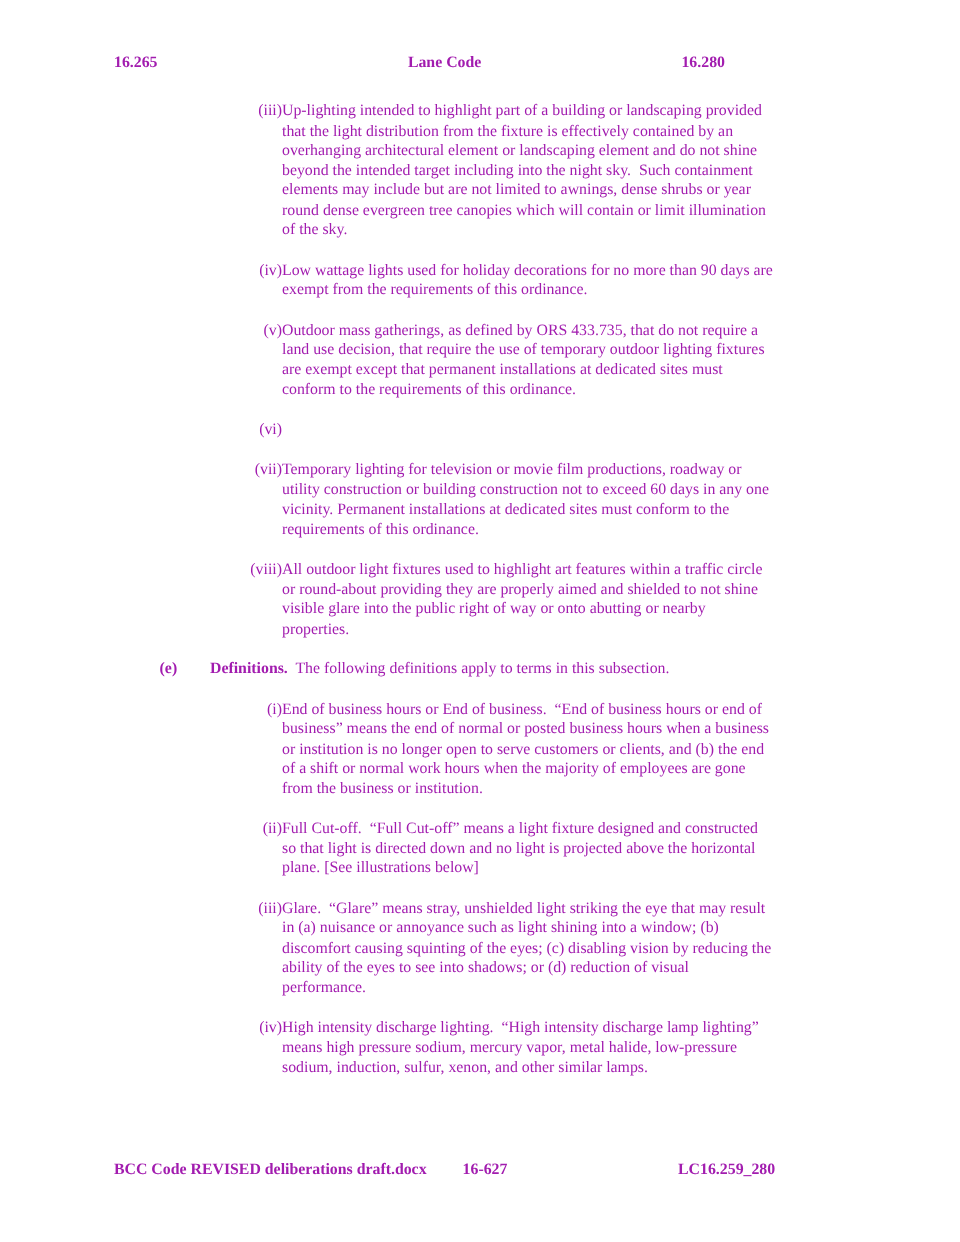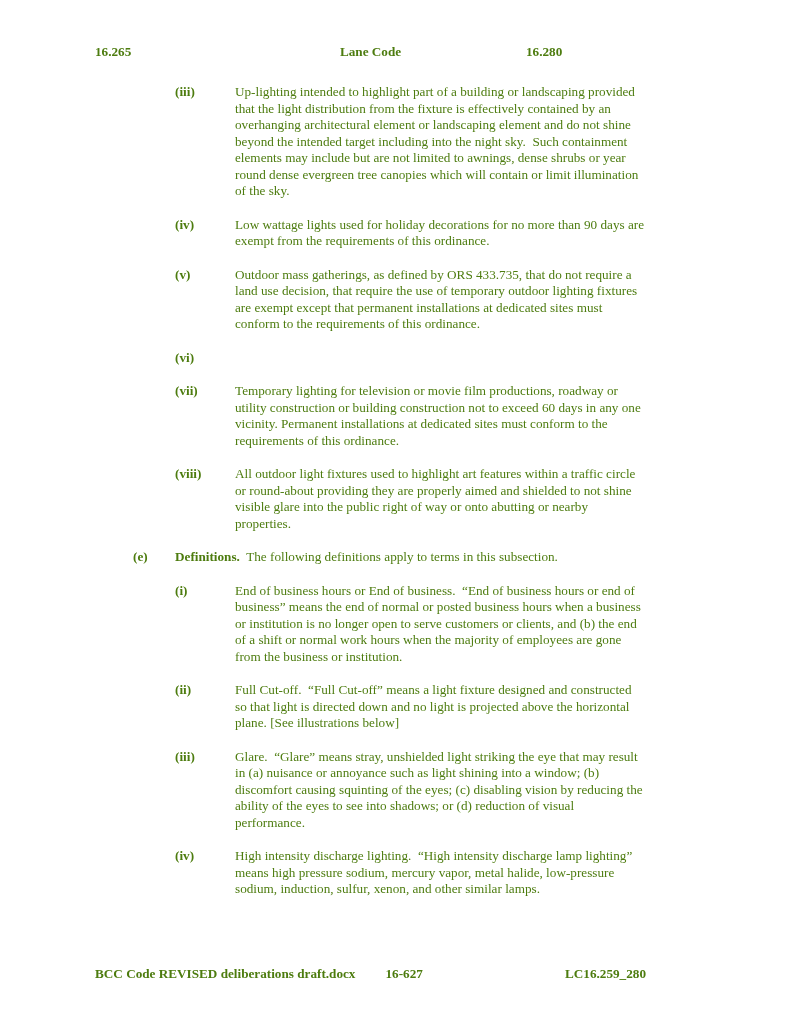--- a/index.html
+++ b/index.html
@@ -5,53 +5,54 @@
   * { margin: 0; padding: 0; box-sizing: border-box; }
   html, body { background: #ffffff; }
   .page {
     position: relative;
     width: 736px;
     height: 1035px;
     background: #ffffff;
     font-family: "Liberation Serif", serif;
     font-size: 13.2px;
     line-height: 16.5px;
-    color: #4d7c0f;
+    color: #a21caf;
     overflow: hidden;
   }
   .header {
     position: absolute;
     top: 44px;
     left: 95px;
     right: 90px;
     display: flex;
     font-weight: bold;
   }
   .header .hl { width: 120px; }
   .header .hc { flex: 1; text-align: center; }
-  .header .hr { width: 120px; text-align: left; }
+  .header .hr { width: 120px; text-align: center; }
   .content {
     position: absolute;
     top: 84px;
     left: 175px;
     right: 90px;
   }
   .cont-para {
     margin-left: 60px;
     margin-bottom: 17px;
     white-space: pre-wrap;
   }
   .item {
     display: flex;
     margin-bottom: 17px;
   }
   .item-label {
     width: 60px;
     flex-shrink: 0;
-    font-weight: bold;
+    font-weight: normal;
+    text-align: right;
   }
   .item-text {
     flex: 1;
     white-space: pre-wrap;
   }
   .def-head {
     display: flex;
     margin-left: -42px;
     margin-bottom: 17px;
   }

